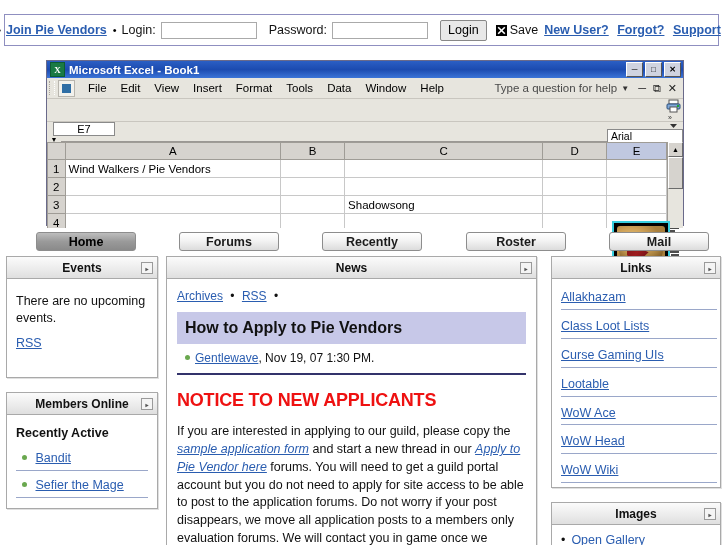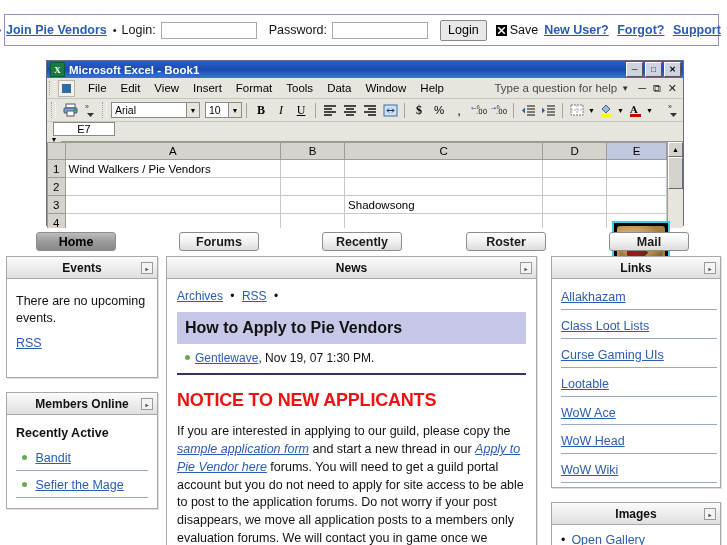--- a/index.html
+++ b/index.html
@@ -70,22 +70,22 @@
   .xl-menu .gripper { width:4px;height:14px;border-left:1px dotted #a9a49b;border-right:1px dotted #fff;margin-right:3px;}
   .xl-menu .appico { width:15px;height:15px;background:#f2f1ec;border:1px solid #b8b5ae;margin-right:6px;
       display:flex;align-items:center;justify-content:center;}
   .xl-menu .appico i { display:block;width:9px;height:9px;background:#2f6ea5;font-style:normal;}
   .xl-menu .mi { padding:0 7px; white-space:nowrap; }
   .xl-menu .spacer { flex:1; }
   .askbox { font-size:11.5px; color:#4a4a4a; margin-right:4px; }
   .askarrow { font-size:8px; color:#333; margin-right:9px; }
   .xl-menu .docbtns { display:flex; gap:7px; padding-right:6px; font-size:11px; color:#222; }
   .xl-tool {
-    height:22px; background:#e7e5de; display:flex; align-items:center;
-    border-bottom:1px solid #c9c6bf; padding-left:2px; gap:0;
+    height:22px; background:#e7e5de; display:flex; align-items:flex-end;
+    border-bottom:1px solid #c9c6bf; padding-left:2px; gap:0;flex-direction:column;
   }
   .tgrip { width:3px;height:16px;border-left:1px dotted #a9a49b;border-right:1px dotted #fff;margin:0 4px 0 2px;}
   .tbtn { width:20px;height:18px; display:flex;align-items:center;justify-content:center; }
   .fontbox {
     width:76px;height:16px;background:#fff;border:1px solid #8a8a8a;font-size:10.5px;
     display:flex;align-items:center;padding-left:3px; box-sizing:border-box;
   }
   .ddarrow { width:13px;height:16px;background:#e7e5de;border:1px solid #8a8a8a;border-left:none;
              display:flex;align-items:center;justify-content:center;font-size:7px;box-sizing:border-box;}
   .sizebox { width:24px;height:16px;background:#fff;border:1px solid #8a8a8a;font-size:10.5px;
@@ -141,21 +141,21 @@
      clip-path: polygon(0% 8%, 88% 52%, 40% 100%, 0% 62%);
   }
   .pieicon .berry { position:absolute; border-radius:50%; background:#d8383c; }
   .pieicon .shine { position:absolute; left:8%; top:16%; width:60%; height:18%;
      background:linear-gradient(90deg, rgba(255,236,190,.55), rgba(255,255,255,0));
      border-radius:50%; }
 
   
   .navrow { position:absolute; left:0; top:232px; width:727px; height:20px; }
   .navbtn {
-    position:absolute; height:19px; width:80px;
+    position:absolute; height:19px; width:100px;
     border:1px solid #8d8d8d; border-radius:3px;
     background:linear-gradient(to bottom,#ffffff 0%,#f3f3f3 45%,#dcdcdc 100%);
     font-size:12.5px; font-weight:bold; color:#1b1b1b;
     display:flex;align-items:center;justify-content:center;
     box-sizing:border-box;
   }
   .navbtn.active {
     background:linear-gradient(to bottom,#bdbdbd 0%,#9a9a9a 50%,#8a8a8a 100%);
     color:#000;
   }

